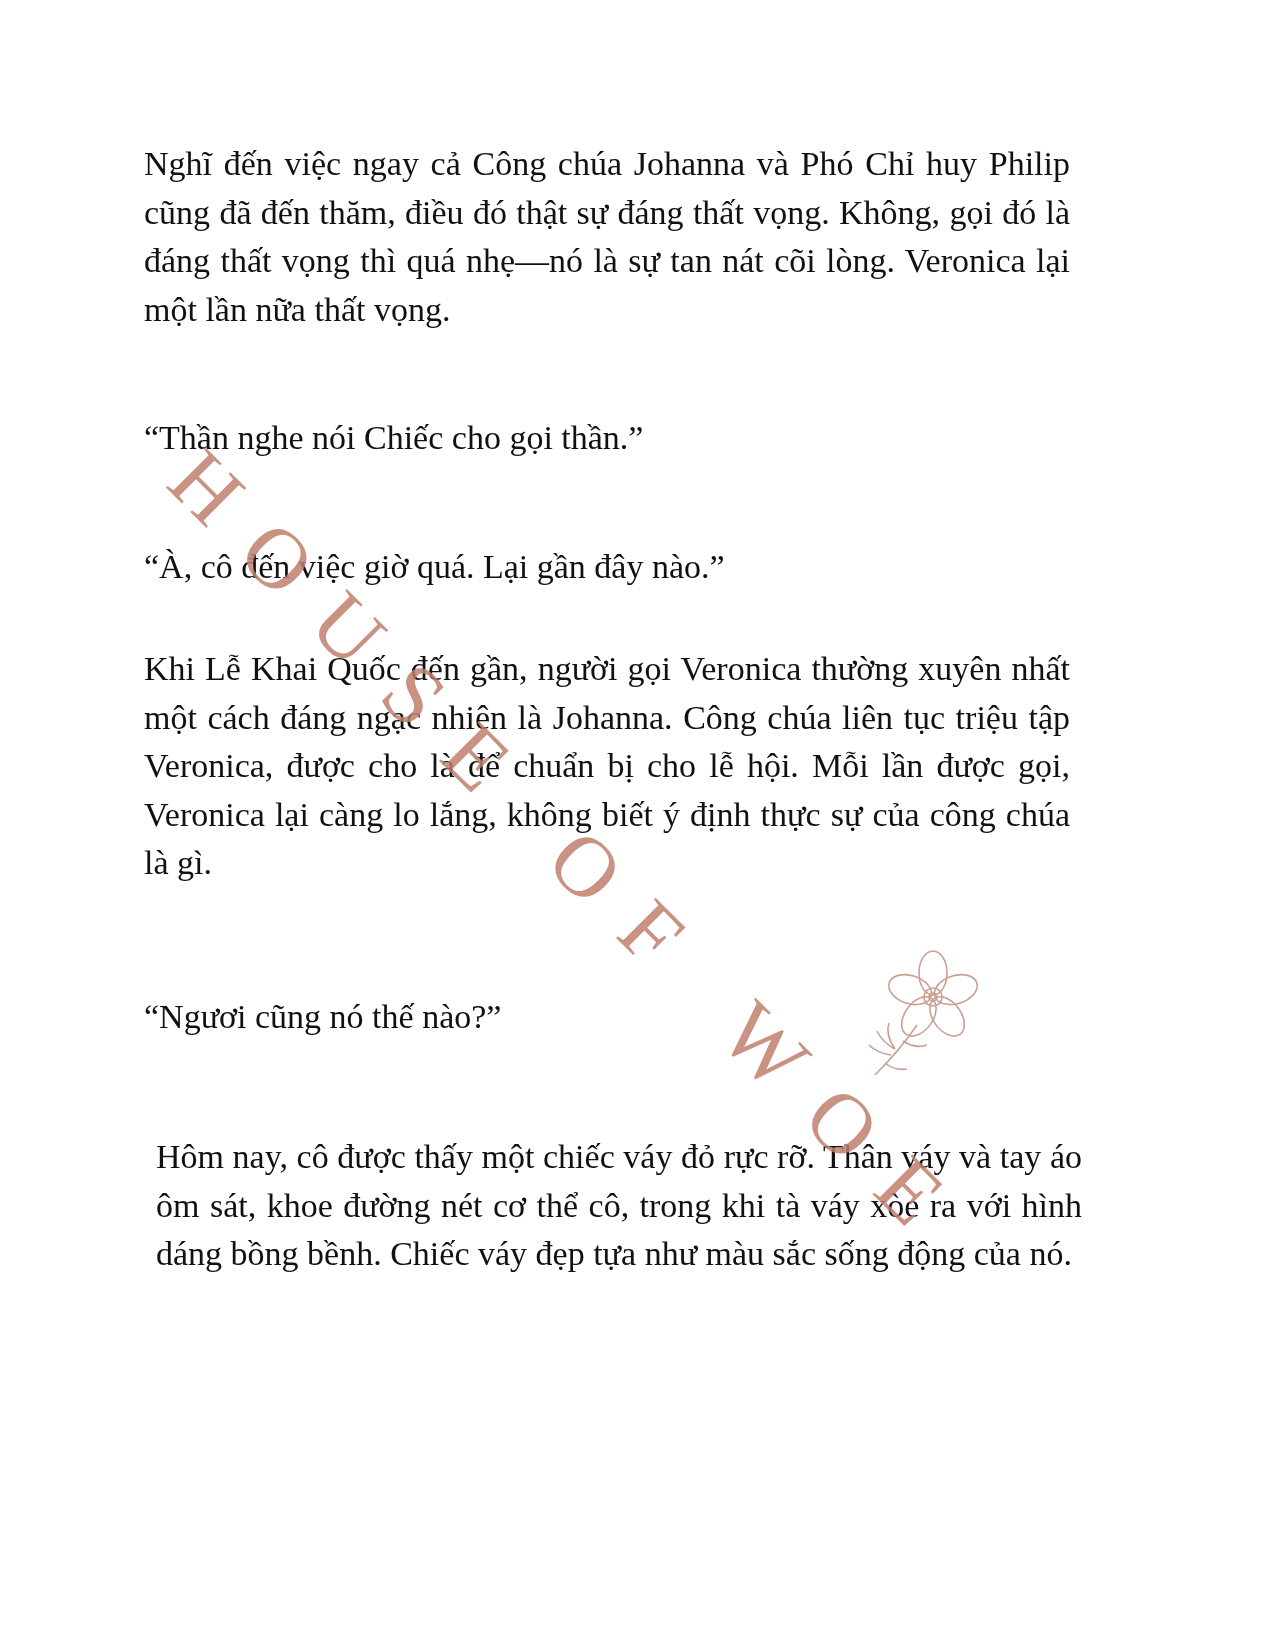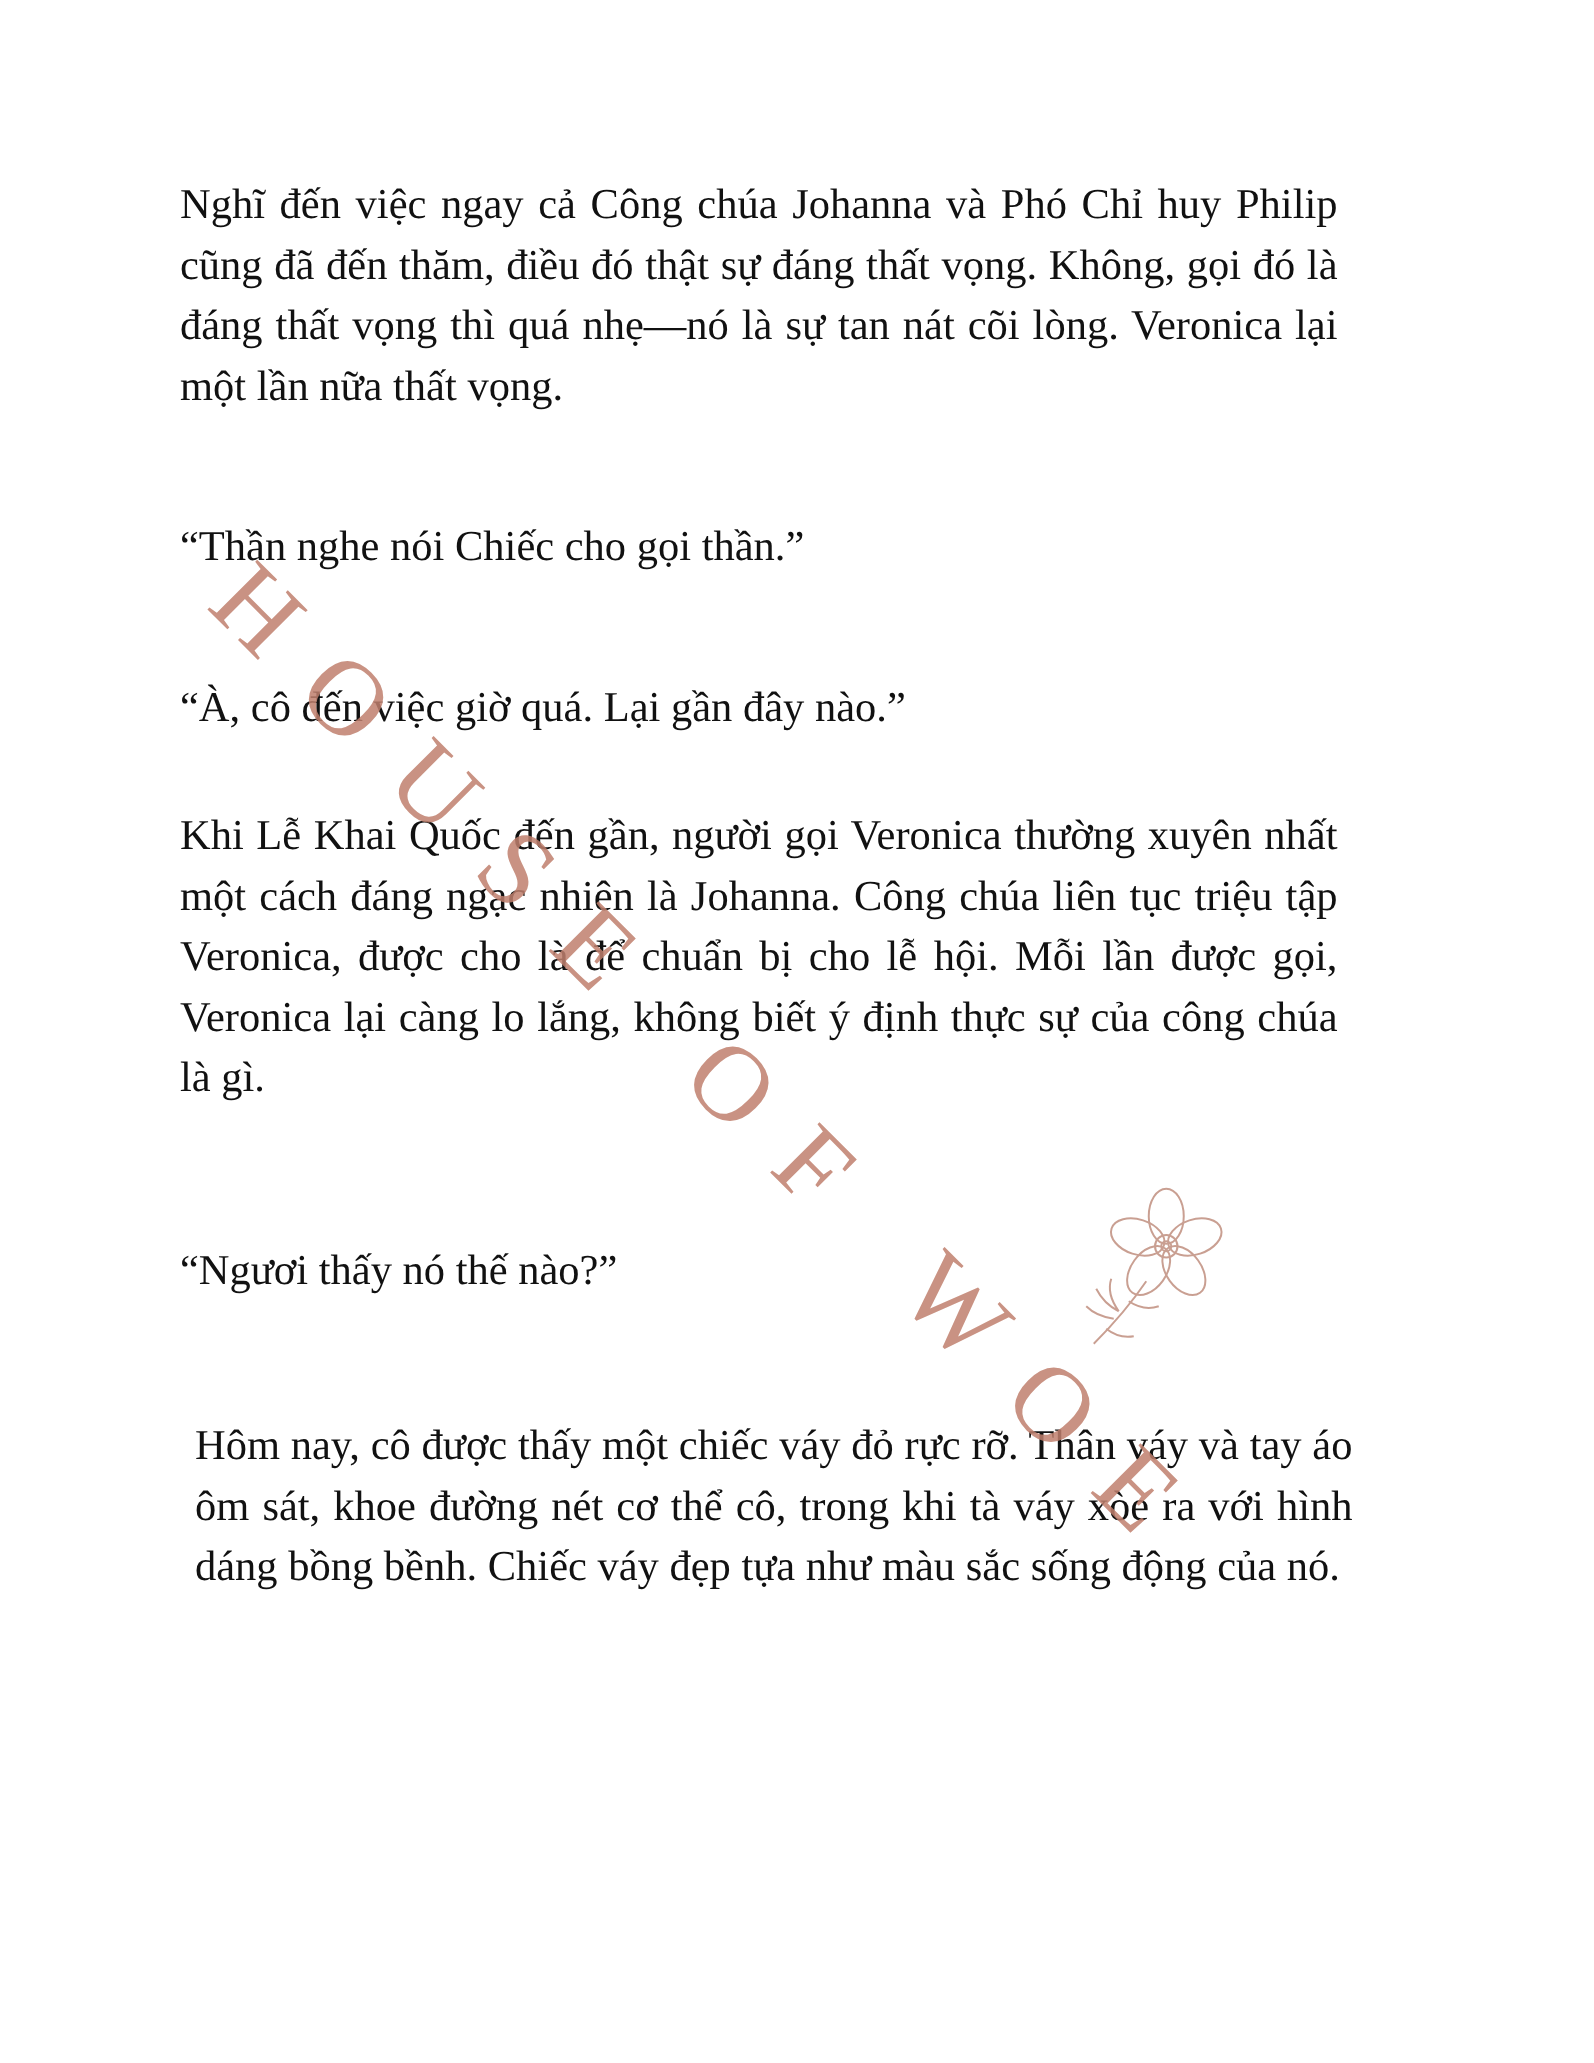--- a/index.html
+++ b/index.html
@@ -11,21 +11,21 @@
   .flower { position: absolute; left: 855px; top: 945px; width: 140px; height: 140px; z-index: 2; opacity: 0.75; }
 </style>
 </head>
 <body>
 
 <div class="page">
   <p class="text justify" style="top:140px;margin:0;">Nghĩ đến việc ngay cả Công chúa Johanna và Phó Chỉ huy Philip cũng đã đến thăm, điều đó thật sự đáng thất vọng. Không, gọi đó là đáng thất vọng thì quá nhẹ—nó là sự tan nát cõi lòng. Veronica lại một lần nữa thất vọng.</p>
   <p class="text" style="top:414px;margin:0;">“Thần nghe nói Chiếc cho gọi thần.”</p>
   <p class="text" style="top:543px;margin:0;">“À, cô đến việc giờ quá. Lại gần đây nào.”</p>
   <p class="text justify" style="top:645px;margin:0;">Khi Lễ Khai Quốc đến gần, người gọi Veronica thường xuyên nhất một cách đáng ngạc nhiên là Johanna. Công chúa liên tục triệu tập Veronica, được cho là để chuẩn bị cho lễ hội. Mỗi lần được gọi, Veronica lại càng lo lắng, không biết ý định thực sự của công chúa là gì.</p>
-  <p class="text" style="top:993px;margin:0;">“Ngươi thấy nó thế nào?”</p>
+  <p class="text" style="top:993px;margin:0;">“Ngươi cũng nó thế nào?”</p>
   <p class="text justify" style="top:1121px;margin:12px;">Hôm nay, cô được thấy một chiếc váy đỏ rực rỡ. Thân váy và tay áo ôm sát, khoe đường nét cơ thể cô, trong khi tà váy xòe ra với hình dáng bồng bềnh. Chiếc váy đẹp tựa như màu sắc sống động của nó.</p>
 
   <div class="watermark">HOUSE OF WOE</div>
 
   <svg class="flower" viewBox="0 0 140 140" fill="none" stroke="#b8806e" stroke-width="1.6">
     <g transform="translate(78,52)">
       <ellipse cx="0" cy="-24" rx="14" ry="22" transform="rotate(0)"></ellipse>
       <ellipse cx="0" cy="-24" rx="14" ry="22" transform="rotate(72)"></ellipse>
       <ellipse cx="0" cy="-24" rx="14" ry="22" transform="rotate(144)"></ellipse>
       <ellipse cx="0" cy="-24" rx="14" ry="22" transform="rotate(216)"></ellipse>

